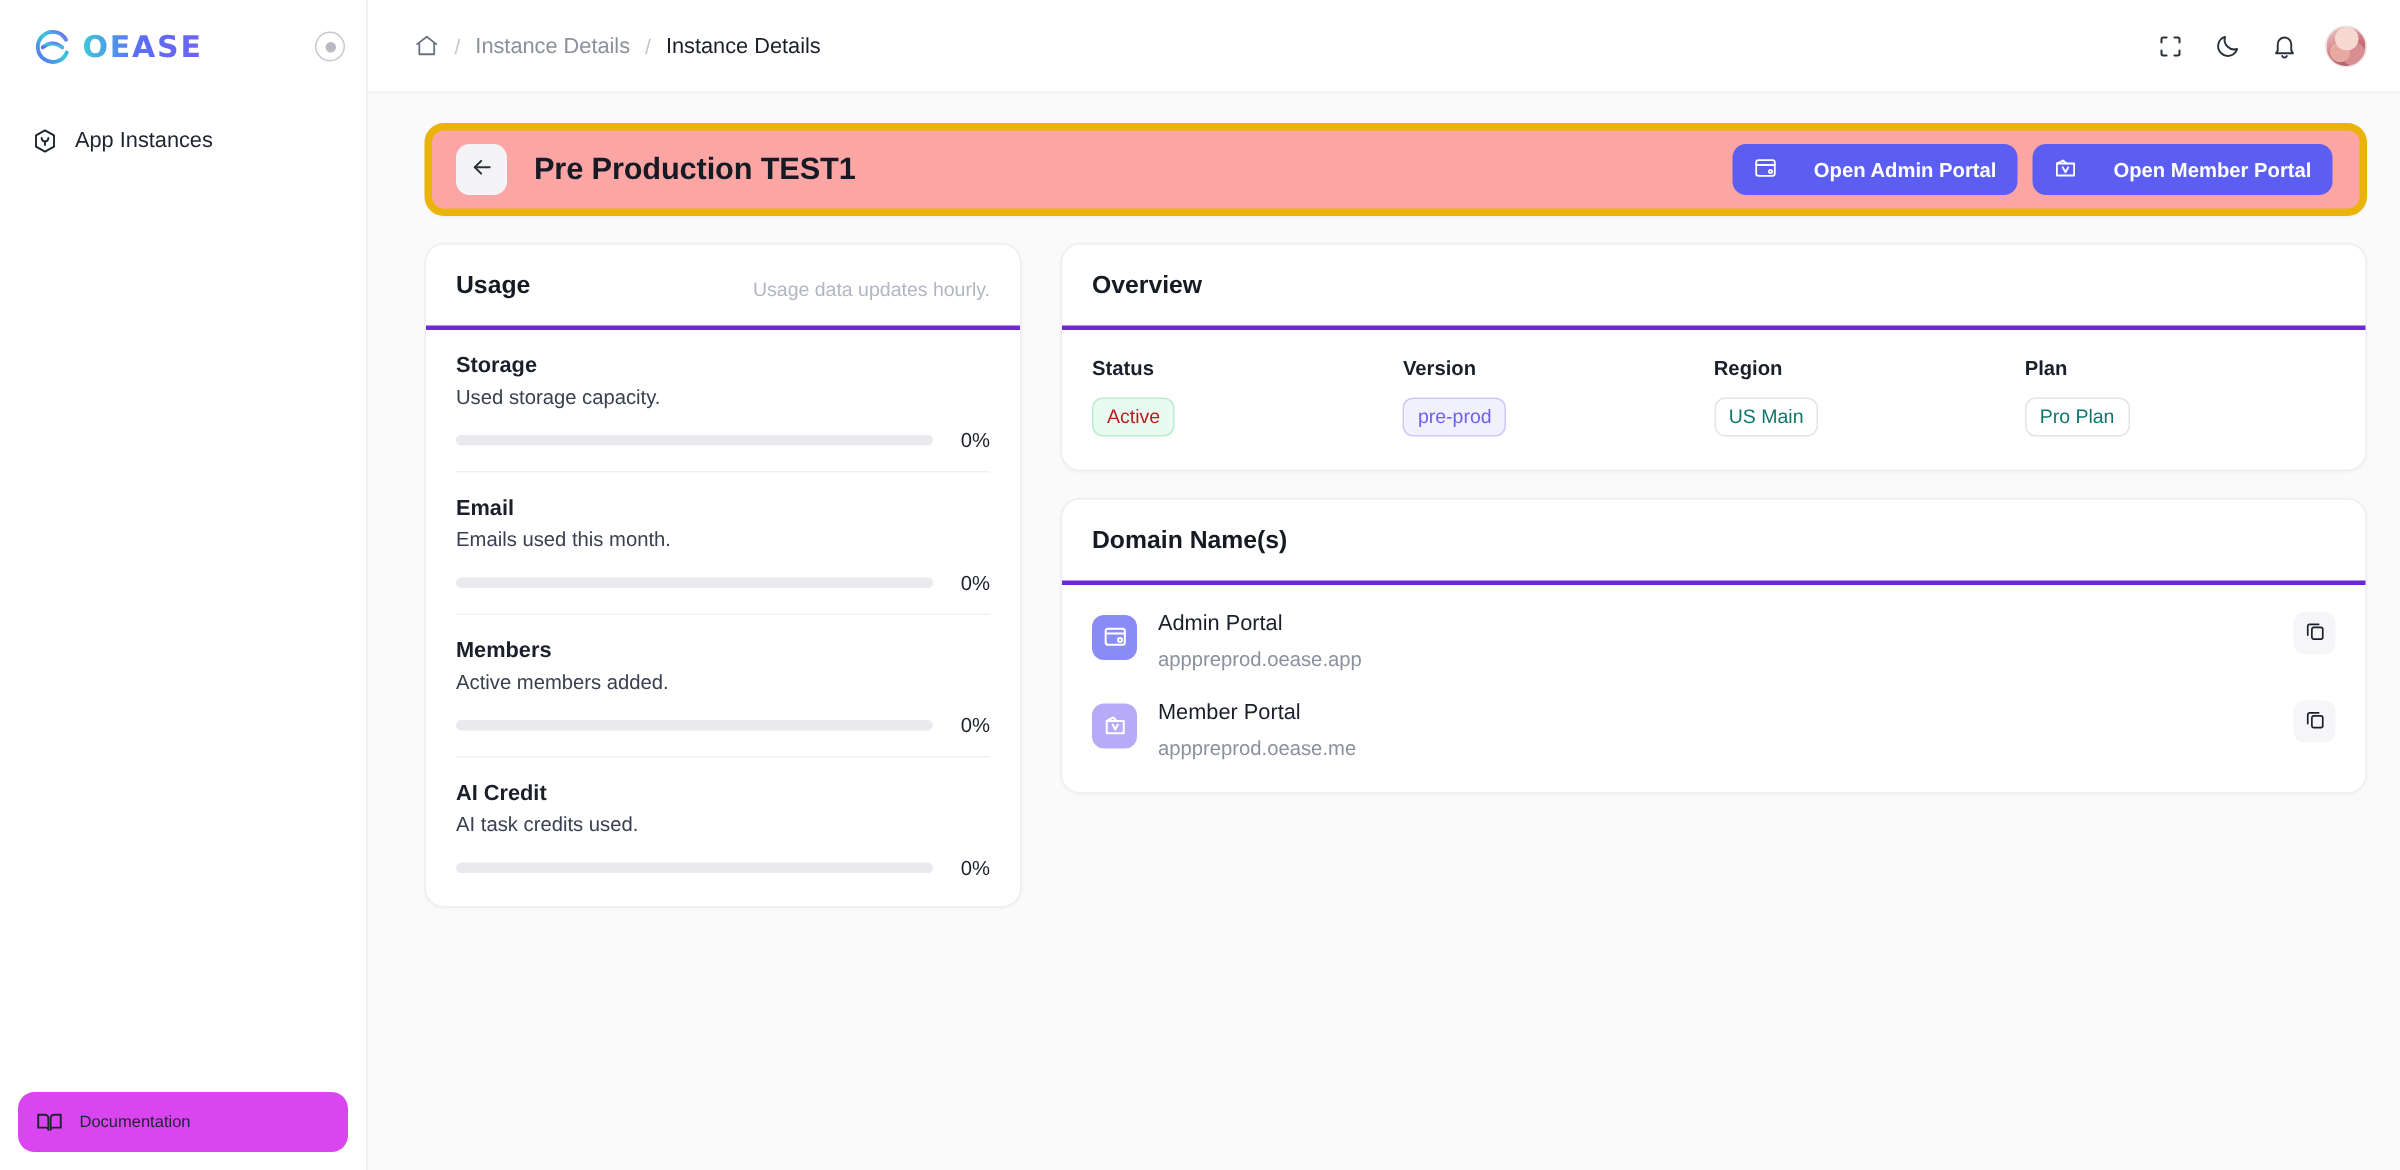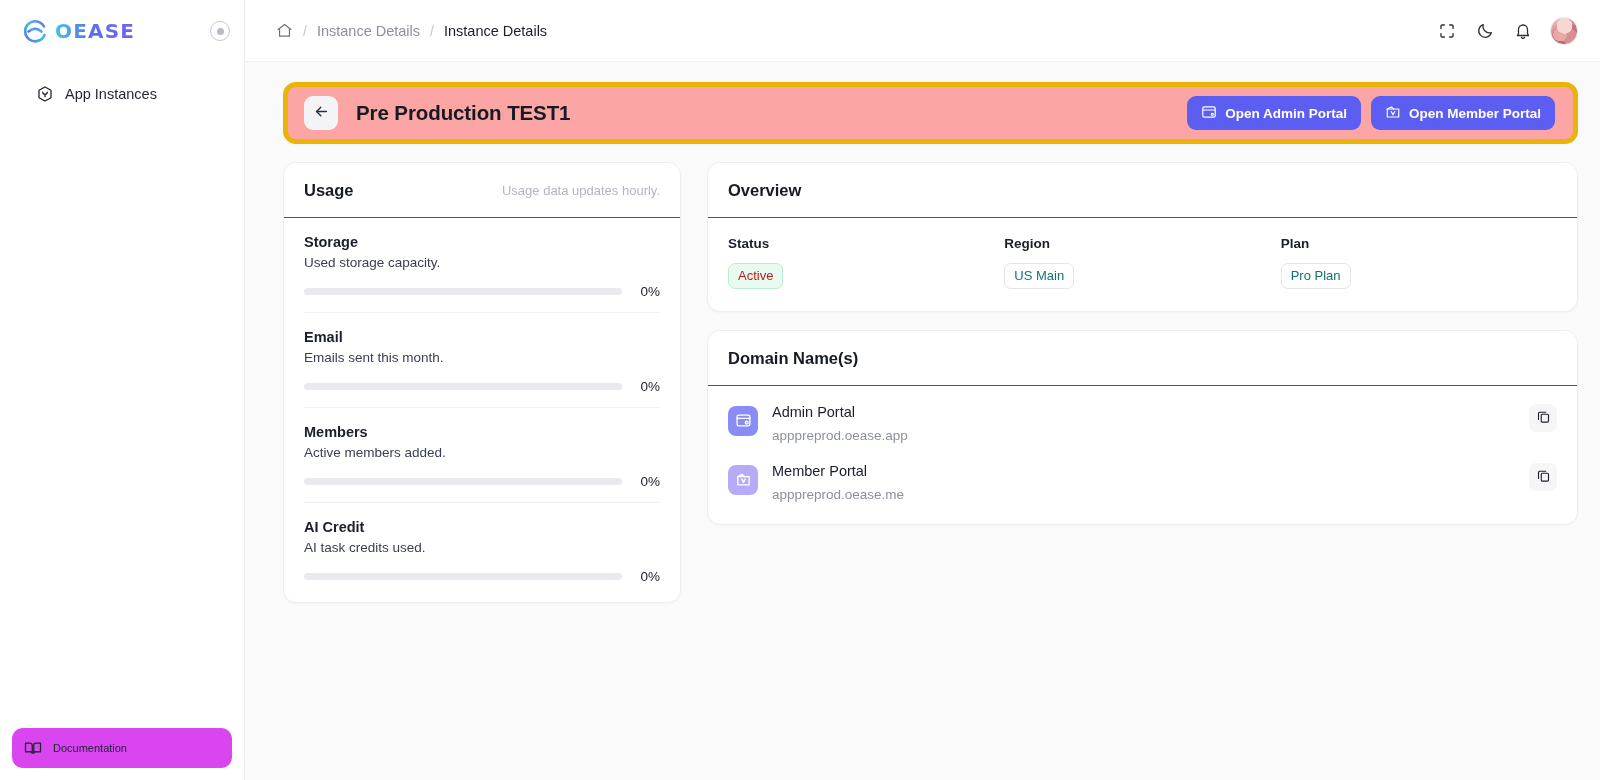--- a/index.html
+++ b/index.html
@@ -32,21 +32,21 @@
     -webkit-background-clip: text; background-clip: text; color: transparent;
     font-family: "DejaVu Sans", sans-serif;
   }
   .collapse-btn {
     margin-left: auto; width: 20px; height: 20px; border-radius: 50%;
     border: 1.5px solid #c7c7d1; display: flex; align-items: center;
     justify-content: center; cursor: pointer; background: transparent;
   }
   .collapse-dot { width: 7px; height: 7px; border-radius: 50%; background: #b9b9c4; }
 
-  .sb-nav { padding: 14px 14px 0 26px; }
+  .sb-nav { padding: 14px 14px 0 11px; }
   .sb-item {
     display: flex; align-items: center; gap: 11px;
     padding: 9px 10px; border-radius: 9px; cursor: pointer;
     font-size: 14.5px; color: #1f2430; font-weight: 400;
   }
   .sb-icon { width: 18px; height: 18px; display: flex; align-items: center; justify-content: center; flex: 0 0 18px; }
 
   .sb-bottom { margin-top: auto; padding: 12px; }
   .sb-doc {
     display: flex; align-items: center; gap: 11px;
@@ -91,38 +91,38 @@
     box-shadow: 0 1px 2px rgba(16,24,40,.03);
   }
   .back-btn {
     width: 34px; height: 34px; border-radius: 9px; background: #f4f4f6;
     display: flex; align-items: center; justify-content: center; cursor: pointer;
     border: none; flex: 0 0 34px;
   }
   .page-title { font-size: 20.5px; font-weight: 700; color: #161a23; margin-left: 18px; letter-spacing: -.1px; }
   .head-actions { margin-left: auto; display: flex; gap: 10px; }
   .btn-primary {
-    display: inline-flex; align-items: center; gap: 8px;
+    display: inline-flex; align-items: center; gap: 24px;
     background: #5b5ef0; color: #ffffff; border: none; border-radius: 9px;
     height: 34px; padding: 12px 14px; font-size: 13.5px; font-weight: 600;
     cursor: pointer; font-family: "Liberation Sans", sans-serif; white-space: nowrap;
   }
 
   
   .cols { display: flex; gap: 26px; margin-top: 18px; align-items: flex-start; }
   .col-left { width: 398px; flex: 0 0 398px; }
   .col-right { flex: 1 1 auto; }
 
   .card {
     background: #ffffff; border: 1px solid #eeeef2; border-radius: 13px;
     box-shadow: 0 1px 2px rgba(16,24,40,.03);
   }
   .card-head {
-    display: flex; align-items: center; padding: 18px 20px 17px 20px;
-    border-bottom: 1px solid #6d28d9;
+    display: flex; align-items: flex-end; padding: 18px 20px 17px 20px;
+    border-bottom: 3px solid #6d28d9;
   }
   .card-title { font-size: 16.5px; font-weight: 700; color: #161a23; }
   .card-note { margin-left: auto; font-size: 13px; color: #b3b6c2; }
 
   
   .usage-body { padding: 0 20px; }
   .usage-row { padding: 16px 0 13px 0; border-bottom: 1px solid #f1f1f4; }
   .usage-row:last-child { border-bottom: none; padding-bottom: 18px; }
   .usage-name { font-size: 14.5px; font-weight: 700; color: #1b1f2a; }
   .usage-desc { font-size: 13.5px; color: #3a4050; margin-top: 5px; }
@@ -303,21 +303,21 @@
                   <div class="usage-desc">Used storage capacity.</div>
                   <div class="usage-meter">
                     <div class="bar">
                       <div class="bar-fill" style="width:0%"></div>
                     </div>
                     <span class="pct">0%</span>
                   </div>
                 </div>
                 <div class="usage-row">
                   <div class="usage-name">Email</div>
-                  <div class="usage-desc">Emails sent this month.</div>
+                  <div class="usage-desc">Emails used this month.</div>
                   <div class="usage-meter">
                     <div class="bar">
                       <div class="bar-fill" style="width:0%"></div>
                     </div>
                     <span class="pct">0%</span>
                   </div>
                 </div>
                 <div class="usage-row">
                   <div class="usage-name">Members</div>
                   <div class="usage-desc">Active members added.</div>
@@ -343,20 +343,21 @@
         </div>
 
         <div class="col-right">
 
           <div class="card">
             <div class="card-head">
               <span class="card-title">Overview</span>
             </div>
             <div class="ov-body" id="ov-body">
                 <div class="ov-field"><div class="ov-label">Status</div><span class="badge badge-green">Active</span></div>
+                <div class="ov-field"><div class="ov-label">Version</div><span class="badge badge-purple">pre-prod</span></div>
                 <div class="ov-field"><div class="ov-label">Region</div><span class="badge badge-plain">US Main</span></div>
                 <div class="ov-field"><div class="ov-label">Plan</div><span class="badge badge-plain">Pro Plan</span></div>
               </div>
           </div>
 
           <div class="card" style="margin-top:18px;">
             <div class="card-head">
               <span class="card-title">Domain Name(s)</span>
             </div>
             <div class="dom-body" id="dom-body">

